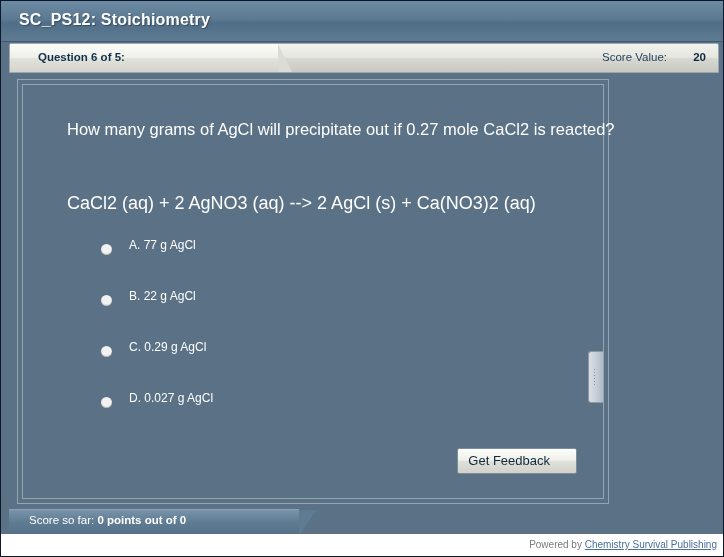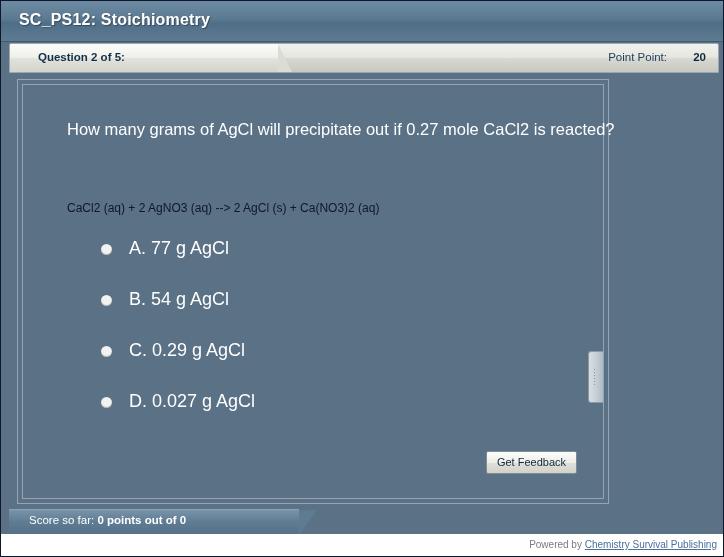--- a/index.html
+++ b/index.html
@@ -117,23 +117,22 @@
     width: 590px;
     color: #ffffff;
     font-size: 16.5px;
     line-height: 23px;
   }
   .eqtext {
     position: absolute;
     left: 44px;
     top: 108px;
     width: 600px;
-    color: #0f172a;
-    font-size: 12px;
-    margin-top: 8px;
+    color: #ffffff;
+    font-size: 18px;
   }
   .choices {
     position: absolute;
     left: 78px;
     top: 145px;
     width: 540px;
   }
   .choice {
     position: relative;
     height: 51px;
@@ -146,31 +145,31 @@
     height: 11px;
     border-radius: 50%;
     background: #f2f2f2;
     box-shadow: inset 0 -1px 1px rgba(0,0,0,0.25);
   }
   .choice-label {
     position: absolute;
     left: 28px;
     top: 8px;
     color: #ffffff;
-    font-size: 18px;
+    font-size: 12px;
   }
   .feedback-btn {
     position: absolute;
     right: 26px;
     bottom: 24px;
-    padding: 4px 10px 5px 10px;
+    padding: 4px 26px 5px 10px;
     background: linear-gradient(to bottom, #fdfdfb 0%, #eeeee8 50%, #e0e0da 52%, #d2d2cb 100%);
     border: 1px solid #7d8c99;
     border-radius: 2px;
-    font-size: 11px;
+    font-size: 13px;
     color: #10283d;
     cursor: pointer;
     text-align: center;
   }
   
   .scroll-handle {
     position: absolute;
     right: 0;
     top: 266px;
     width: 14px;
@@ -253,43 +252,43 @@
 <body>
 
 <div class="app">
 
   <div class="titlebar">
     <div class="title-text">SC_PS12: Stoichiometry</div>
   </div>
 
   <div class="qbar">
     <div class="qbar-tab"></div>
-    <div class="qbar-label">Question 2 of 5:</div>
+    <div class="qbar-label">Question 6 of 5:</div>
     <div class="qbar-right">
-      <span>Point Point:</span>
+      <span>Score Value:</span>
       <b>20</b>
     </div>
   </div>
 
   <div class="panel">
     <div class="panel-inner">
 
       <div class="qtext">How many grams of AgCl will precipitate out if 0.27 mole CaCl2 is reacted?</div>
       <div class="eqtext">CaCl2 (aq) + 2 AgNO3 (aq) --&gt; 2 AgCl (s) + Ca(NO3)2 (aq)</div>
 
       <div class="choices">
 
         <div class="choice">
           <span class="radio"></span>
           <span class="choice-label">A. 77 g AgCl</span>
         </div>
 
         <div class="choice">
           <span class="radio"></span>
-          <span class="choice-label">B. 54 g AgCl</span>
+          <span class="choice-label">B. 22 g AgCl</span>
         </div>
 
         <div class="choice">
           <span class="radio"></span>
           <span class="choice-label">C. 0.29 g AgCl</span>
         </div>
 
         <div class="choice">
           <span class="radio"></span>
           <span class="choice-label">D. 0.027 g AgCl</span>

